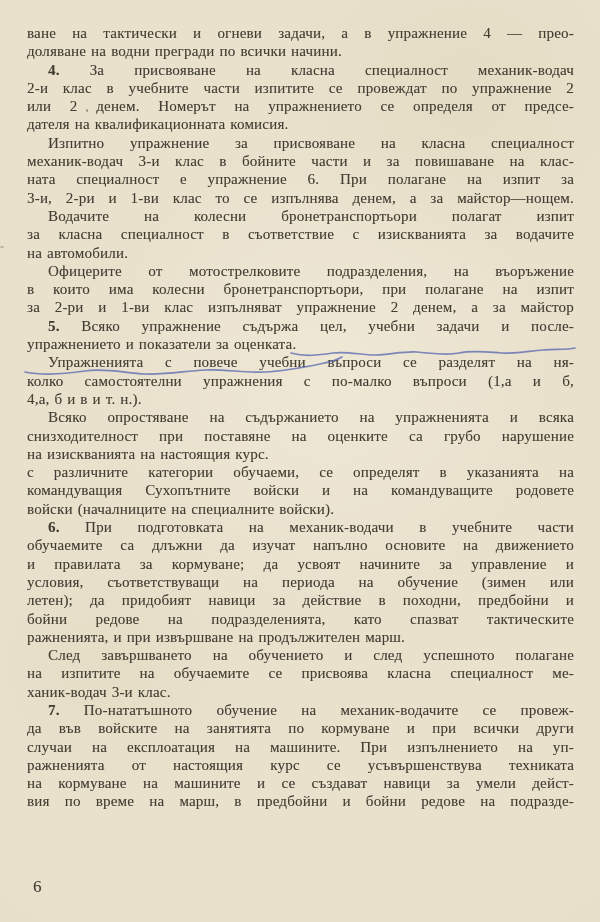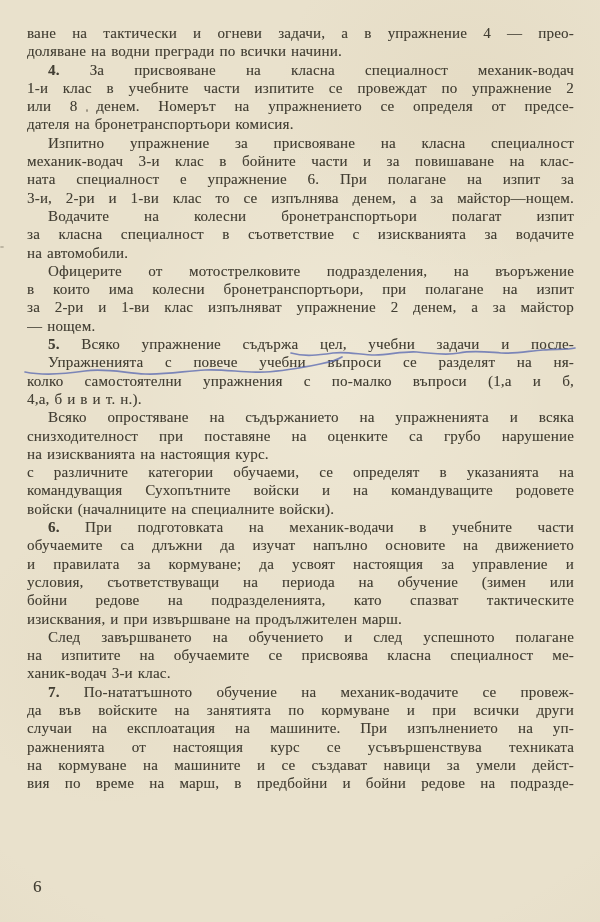--- a/index.html
+++ b/index.html
@@ -50,50 +50,51 @@
 </style>
 </head>
 <body>
 
 <div class="page">
 
   <div class="textblock">
     <div class="ln">ване на тактически и огневи задачи, а в упражнение 4 — прео-</div>
     <div class="ln end">доляване на водни прегради по всички начини.</div>
     <div class="ln ind pnum"><b>4.</b> За присвояване на класна специалност механик-водач</div>
-    <div class="ln">1-и клас в учебните части изпитите се провеждат по упражнение 2</div>
-    <div class="ln">или 8 денем. Номерът на упражнението се определя от предсе-</div>
-    <div class="ln end">дателя на бронетранспортьори комисия.</div>
+    <div class="ln">2-и клас в учебните части изпитите се провеждат по упражнение 2</div>
+    <div class="ln">или 2 денем. Номерът на упражнението се определя от предсе-</div>
+    <div class="ln end">дателя на квалификационната комисия.</div>
     <div class="ln ind">Изпитно упражнение за присвояване на класна специалност</div>
     <div class="ln">механик-водач 3-и клас в бойните части и за повишаване на клас-</div>
     <div class="ln">ната специалност е упражнение 6. При полагане на изпит за</div>
     <div class="ln">3-и, 2-ри и 1-ви клас то се изпълнява денем, а за майстор—нощем.</div>
     <div class="ln ind">Водачите на колесни бронетранспортьори полагат изпит</div>
     <div class="ln">за класна специалност в съответствие с изискванията за водачите</div>
     <div class="ln end">на автомобили.</div>
     <div class="ln ind">Офицерите от мотострелковите подразделения, на въоръжение</div>
     <div class="ln">в които има колесни бронетранспортьори, при полагане на изпит</div>
     <div class="ln">за 2-ри и 1-ви клас изпълняват упражнение 2 денем, а за майстор</div>
-    <div class="ln end">— нощем.</div>
     <div class="ln ind pnum"><b>5.</b> Всяко упражнение съдържа цел, учебни задачи и после-</div>
+    <div class="ln end">упражнението и показатели за оценката.</div>
     <div class="ln ind">Упражненията с повече учебни въпроси се разделят на ня-</div>
     <div class="ln">колко самостоятелни упражнения с по-малко въпроси (1,а и б,</div>
     <div class="ln end">4,а, б и в и т. н.).</div>
     <div class="ln ind">Всяко опростяване на съдържанието на упражненията и всяка</div>
     <div class="ln">снизходителност при поставяне на оценките са грубо нарушение</div>
     <div class="ln end">на изискванията на настоящия курс.</div>
     <div class="ln">с различните категории обучаеми, се определят в указанията на</div>
     <div class="ln">командуващия Сухопътните войски и на командуващите родовете</div>
     <div class="ln end">войски (началниците на специалните войски).</div>
     <div class="ln ind pnum"><b>6.</b> При подготовката на механик-водачи в учебните части</div>
     <div class="ln">обучаемите са длъжни да изучат напълно основите на движението</div>
-    <div class="ln">и правилата за кормуване; да усвоят настоящия за управление и</div>
+    <div class="ln">и правилата за кормуване; да усвоят начините за управление и</div>
     <div class="ln">условия, съответствуващи на периода на обучение (зимен или</div>
+    <div class="ln">летен); да придобият навици за действие в походни, предбойни и</div>
     <div class="ln">бойни редове на подразделенията, като спазват тактическите</div>
-    <div class="ln end">изисквания, и при извършване на продължителен марш.</div>
+    <div class="ln end">ражненията, и при извършване на продължителен марш.</div>
     <div class="ln ind">След завършването на обучението и след успешното полагане</div>
     <div class="ln">на изпитите на обучаемите се присвоява класна специалност ме-</div>
     <div class="ln end">ханик-водач 3-и клас.</div>
     <div class="ln ind pnum"><b>7.</b> По-нататъшното обучение на механик-водачите се провеж-</div>
     <div class="ln">да във войските на занятията по кормуване и при всички други</div>
     <div class="ln">случаи на експлоатация на машините. При изпълнението на уп-</div>
     <div class="ln">ражненията от настоящия курс се усъвършенствува техниката</div>
     <div class="ln">на кормуване на машините и се създават навици за умели дейст-</div>
     <div class="ln">вия по време на марш, в предбойни и бойни редове на подразде-</div>
   </div>

